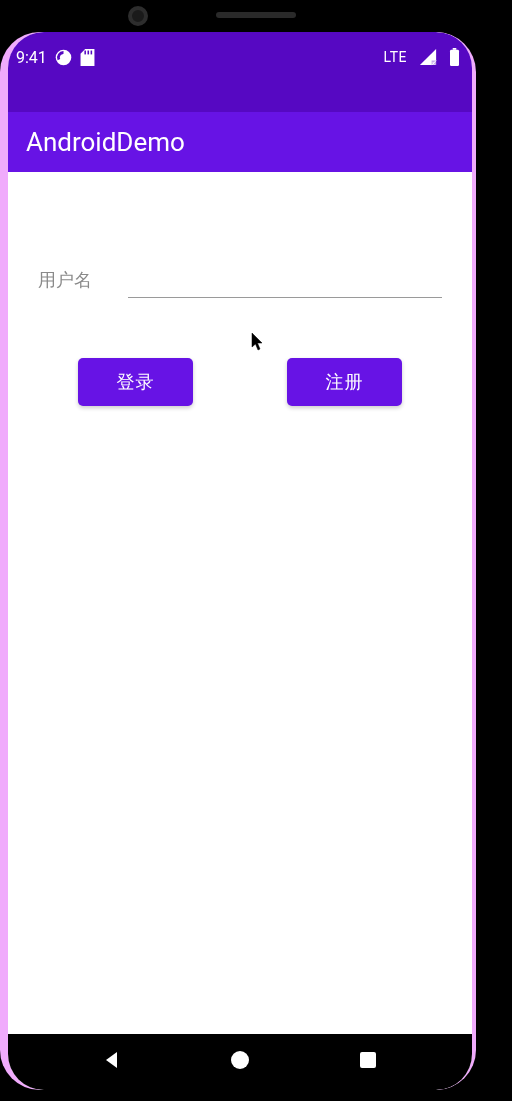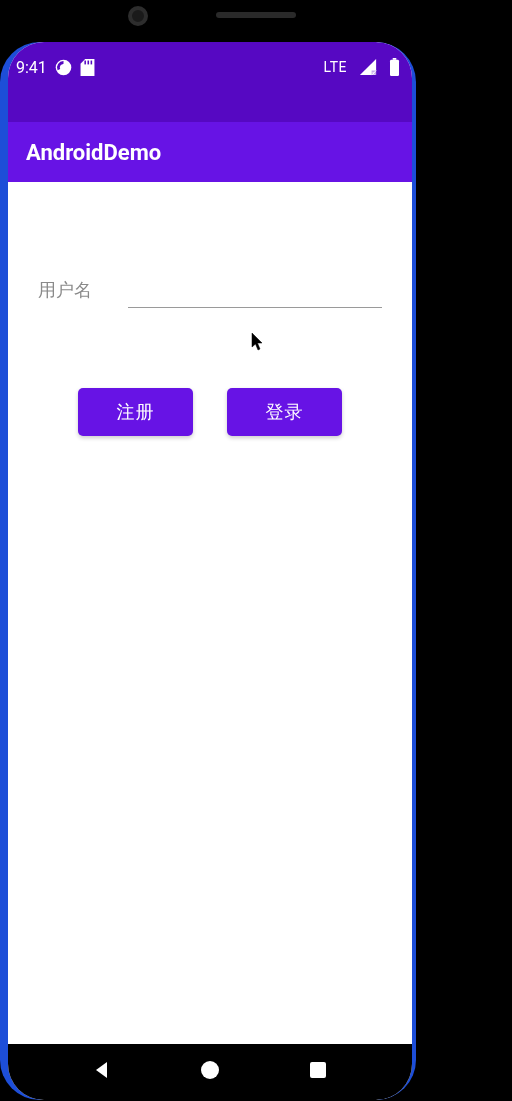--- a/index.html
+++ b/index.html
@@ -13,24 +13,24 @@
       background: #000;
       font-family: Roboto, -apple-system, "Helvetica Neue", Arial, sans-serif;
       position: relative;
       overflow: hidden;
     }
 
     
     .device-frame {
       position: absolute;
       left: 0;
-      top: 42px;
-      width: 416px;
+      top: 32px;
+      width: 476px;
       height: 1058px;
-      background: #1d4ed8;
+      background: #f0abfc;
       border-radius: 40px;
       overflow: hidden;
     }
 
     
     .screen {
       position: absolute;
       left: 8px;
       top: 0;
       right: 4px;
@@ -82,40 +82,40 @@
     }
 
     
     .app-bar {
       height: 60px;
       background: #6713E5;
       display: flex;
       align-items: center;
       padding: 8px 18px;
       color: #fff;
-      font-size: 22px;
-      font-weight: 700;
+      font-size: 26px;
+      font-weight: 400;
     }
 
     
     .app-content {
       flex: 1;
       background: #fff;
       padding: 0 30px;
       position: relative;
     }
 
     .form-block {
       margin-top: 90px;
     }
 
     .form-row {
       display: flex;
       align-items: flex-end;
-      margin-bottom: 80px;
+      margin-bottom: 60px;
     }
     .form-label {
       width: 90px;
       color: #8a8a8a;
       font-size: 18px;
       padding-bottom: 6px;
     }
     .form-input {
       flex: 1;
       border: none;
@@ -252,22 +252,22 @@
     <div class="app-content">
       <div class="form-block">
 
         <div class="form-row">
           <div class="form-label">用户名</div>
           <input class="form-input" type="text" value="" style="">
         </div>
 
 
         <div class="button-row">
+          <button class="md-button">登录</button>
           <button class="md-button">注册</button>
-          <button class="md-button">登录</button>
         </div>
       </div>
     </div>
 
     <div class="nav-bar">
       <div class="nav-btn">
         <span>
           <svg width="20" height="20" viewBox="0 0 20 20">
               <path d="M15 2 L4 10 L15 18 Z" fill="#ffffff"></path>
             </svg>

